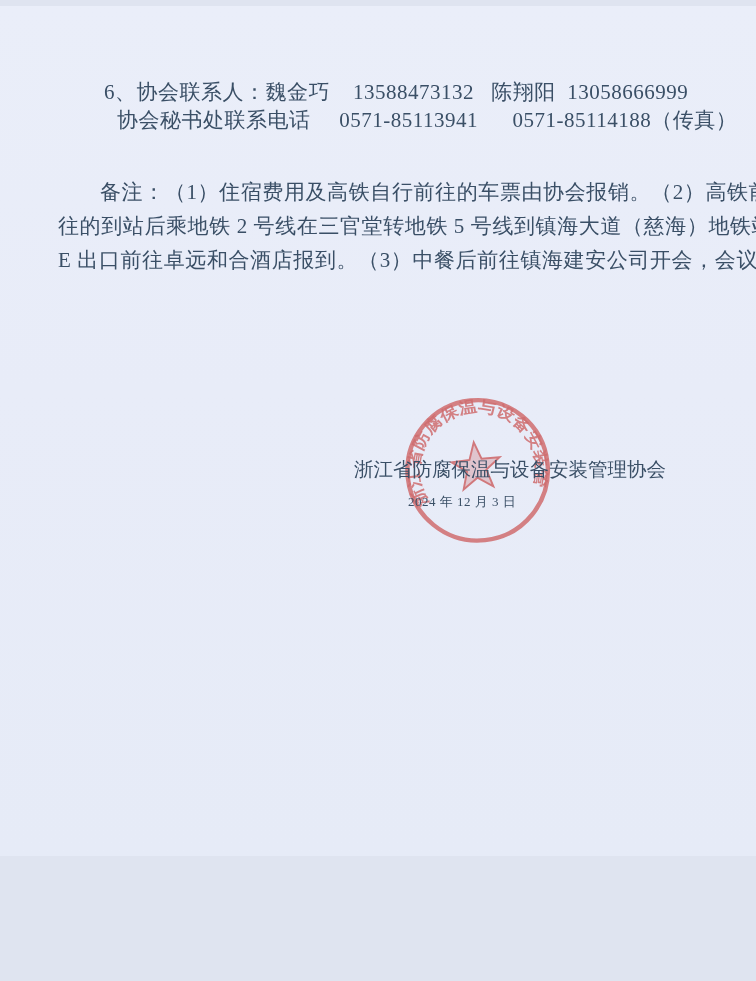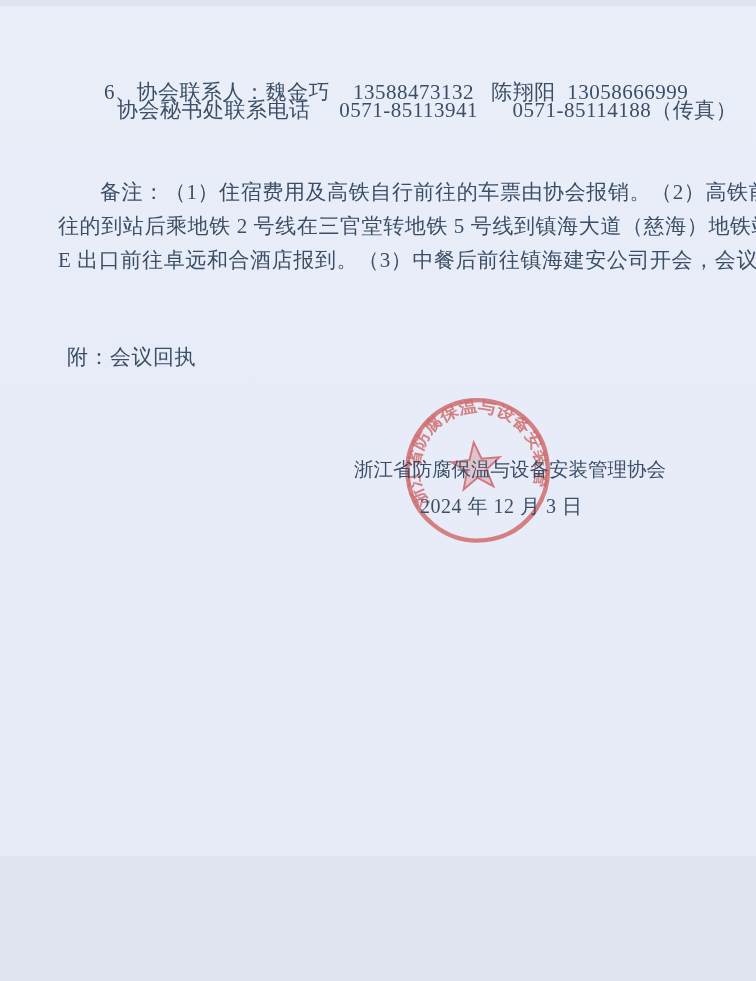--- a/index.html
+++ b/index.html
@@ -23,21 +23,21 @@
 
   .line {
     position: absolute;
     white-space: pre;
     font-size: 21px;
     letter-spacing: 0.5px;
     color: var(--ink);
   }
 
   .contact-line1 { left: 104px; top: 72px; }
-  .contact-line2 { left: 117px; top: 90px; }
+  .contact-line2 { left: 117px; top: 100px; }
 
   .remark {
     position: absolute;
     left: 58px;
     top: 169px;
     width: 660px;
   }
   .remark .remark-line {
     white-space: pre;
     font-size: 21px;
@@ -48,22 +48,22 @@
   .remark .remark-line:first-child { padding-left: 42px; }
 
   .attachment { left: 67px; top: 337px; }
 
   .org-line {
     left: 354px; top: 450px;
     font-size: 19.5px;
     letter-spacing: 0px;
   }
   .date-line {
-    left: 420px; top: 487px;
-    font-size: 20px;
+    left: 408px; top: 487px;
+    font-size: 13px;
   }
 
   .stamp {
     position: absolute;
     left: 402px;
     top: 390px;
     width: 156px;
     height: 156px;
     mix-blend-mode: multiply;
     opacity: 0.88;
@@ -83,21 +83,20 @@
   <div class="line contact-line1">6、协会联系人：魏金巧    13588473132   陈翔阳  13058666999</div>
 
   <div class="line contact-line2">协会秘书处联系电话     0571-85113941      0571-85114188（传真）</div>
 
   <div class="remark">
     <div class="remark-line">备注：（1）住宿费用及高铁自行前往的车票由协会报销。（2）高铁前</div>
     <div class="remark-line">往的到站后乘地铁 2 号线在三官堂转地铁 5 号线到镇海大道（慈海）地铁站</div>
     <div class="remark-line">E 出口前往卓远和合酒店报到。（3）中餐后前往镇海建安公司开会，会议结</div>
   </div>
 
-  <div class="line attachment">附：会议回执</div>
 
   <div class="stamp">
     <svg viewBox="0 0 160 160" xmlns="http://www.w3.org/2000/svg">
       <circle class="ring" cx="78" cy="76" r="72"></circle>
       <polygon class="star" points="77,47 83.2,64.5 101.7,65 87,76.2 92.3,94 77,83.5 61.7,94 67,76.2 52.3,65 70.8,64.5"></polygon>
       <path id="sealArc" d="M 26,106 A 60,60 0 1 1 130,106" fill="none"></path>
       <text class="ring-text">
         <textPath href="#sealArc" startOffset="2" textLength="296" lengthAdjust="spacingAndGlyphs">浙江省防腐保温与设备安装管理协会</textPath>
       </text>
     </svg>

